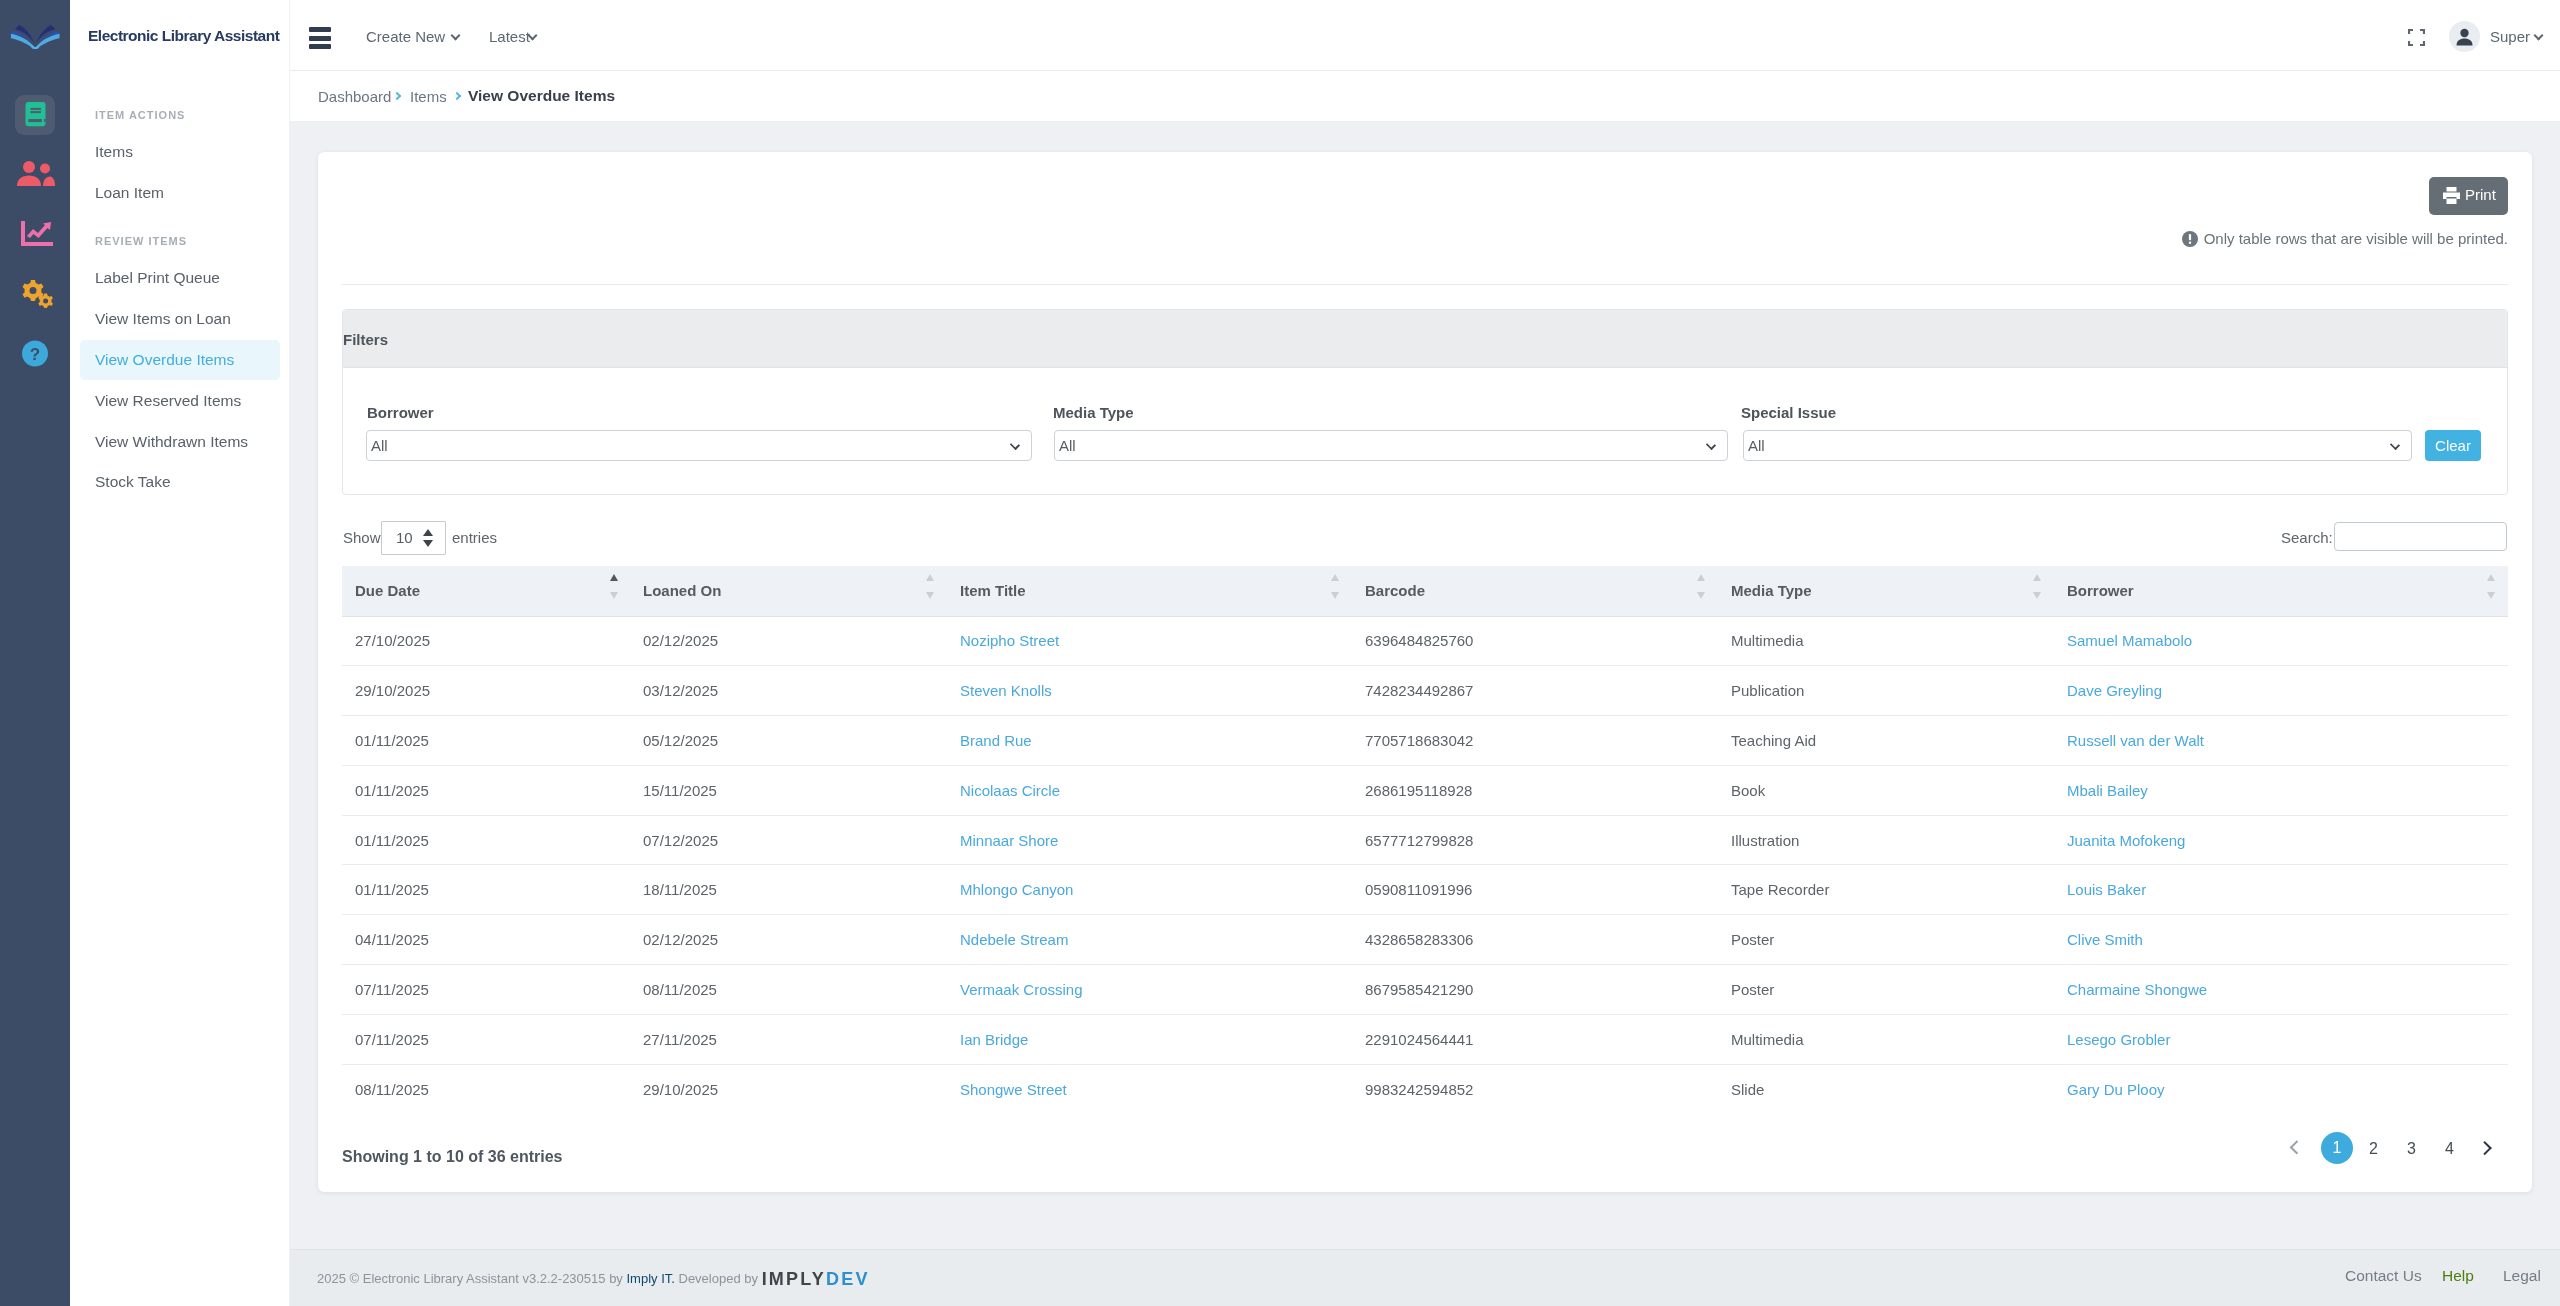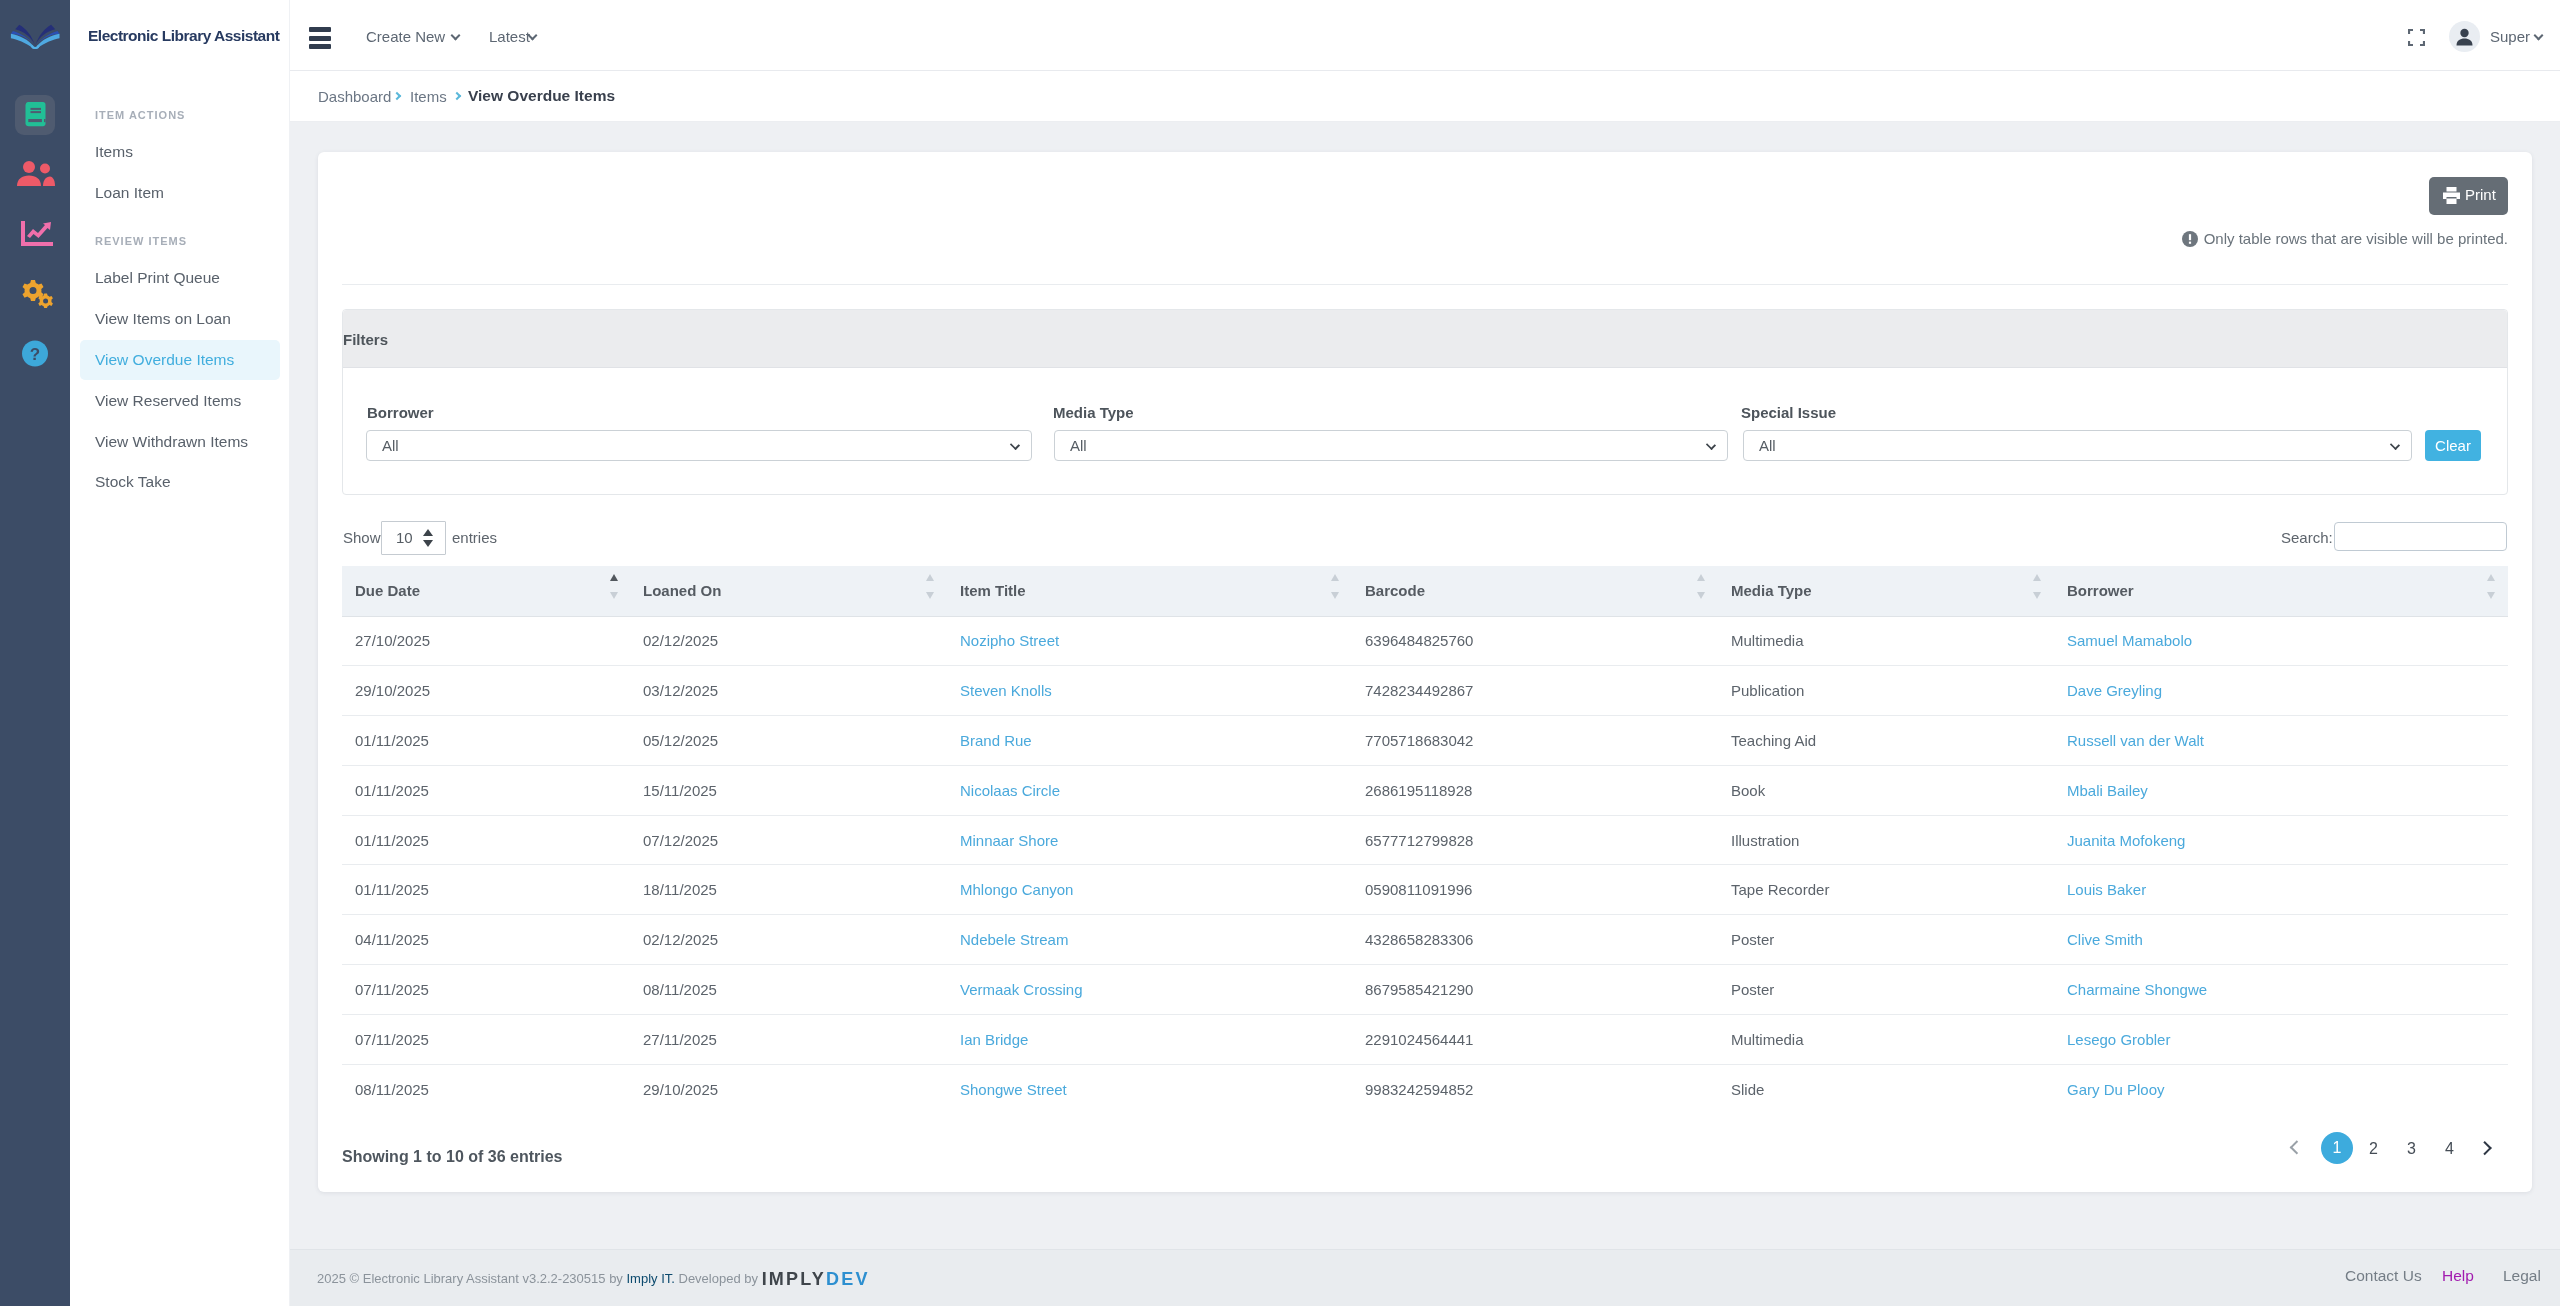--- a/index.html
+++ b/index.html
@@ -32,21 +32,21 @@
   
   table { border-collapse:collapse; table-layout:fixed; }
   th, td { padding:0 0 0 13px; text-align:left; font-weight:normal; overflow:hidden; white-space:nowrap; }
   thead th { background:#eef2f6; height:50px; font-weight:bold; font-size:15px; color:#555b62; border-bottom:1px solid #dfe3e7; }
   tbody td { height:49.8px; font-size:15px; color:#5c636b; }
   tbody tr + tr td { border-top:1px solid #e9ecef; }
   .lk { color:#4aa9dc; }
 
   .tri-u { position:absolute; width:0; height:0; border-left:4.5px solid transparent; border-right:4.5px solid transparent; border-bottom:7px solid #c8cfd6; }
   .tri-d { position:absolute; width:0; height:0; border-left:4.5px solid transparent; border-right:4.5px solid transparent; border-top:7px solid #c8cfd6; }
-  .fsel { position:absolute; top:278px; height:31px; border:1px solid #cbd1d6; border-radius:4px; background:#fff; font-size:15px; color:#565d64; line-height:29px; padding-left:15px; }
+  .fsel { position:absolute; top:278px; height:31px; border:1px solid #cbd1d6; border-radius:4px; background:#fff; font-size:15px; color:#565d64; line-height:29px; padding-left:4px; }
   .fsel .vv { position:absolute; right:12px; top:10px; width:8px; height:8px; border-right:2px solid #3c434a; border-bottom:2px solid #3c434a; transform:rotate(45deg) scale(1,.8); }
   .flabel { position:absolute; top:252px; font-size:15px; font-weight:bold; color:#4d545b; }
 
   .pg-n { position:absolute; top:988px; font-size:16px; color:#454d56; }
   .chev { position:absolute; width:9.5px; height:9.5px; border-top:2.8px solid #9aa1a8; border-right:2.8px solid #9aa1a8; }
 </style>
 </head>
 <body>
 <div id="app">
 
@@ -313,17 +313,17 @@
     <div class="abs" style="left:2003px; top:980px; width:32px; height:32px; border-radius:50%; background:#3dabdd; color:#fff; font-size:16px; text-align:center; line-height:32px;">1</div>
     <div class="pg-n" style="left:2051px;">2</div>
     <div class="pg-n" style="left:2089px;">3</div>
     <div class="pg-n" style="left:2127px;">4</div>
     <div class="chev" style="left:2162px; top:991px; transform:rotate(45deg); border-color:#2e3744;"></div>
   </div>
 
   <div class="abs" style="left:290px; top:1249px; width:2270px; height:57px; background:#e9ecef; border-top:1px solid #e0e4e8;">
     <div class="abs" style="left:27px; top:19px; font-size:13px; color:#8b939b;">2025 © Electronic Library Assistant v3.2.2-230515 by <span style="color:#0c4a6e">Imply IT.</span> Developed by <span style="font-weight:bold; font-size:18px; color:#3f454b; letter-spacing:2.2px; vertical-align:-2px;">IMPLY<span style="color:#2d8fd0">DEV</span></span></div>
     <div class="abs" style="left:2055px; top:17px; font-size:15.5px; color:#747d86;">Contact Us</div>
-    <div class="abs" style="left:2152px; top:17px; font-size:15.5px; color:#a21caf;">Help</div>
+    <div class="abs" style="left:2152px; top:17px; font-size:15.5px; color:#4d7c0f;">Help</div>
     <div class="abs" style="left:2213px; top:17px; font-size:15.5px; color:#747d86;">Legal</div>
   </div>
 
 </div>
 
 </body></html>

